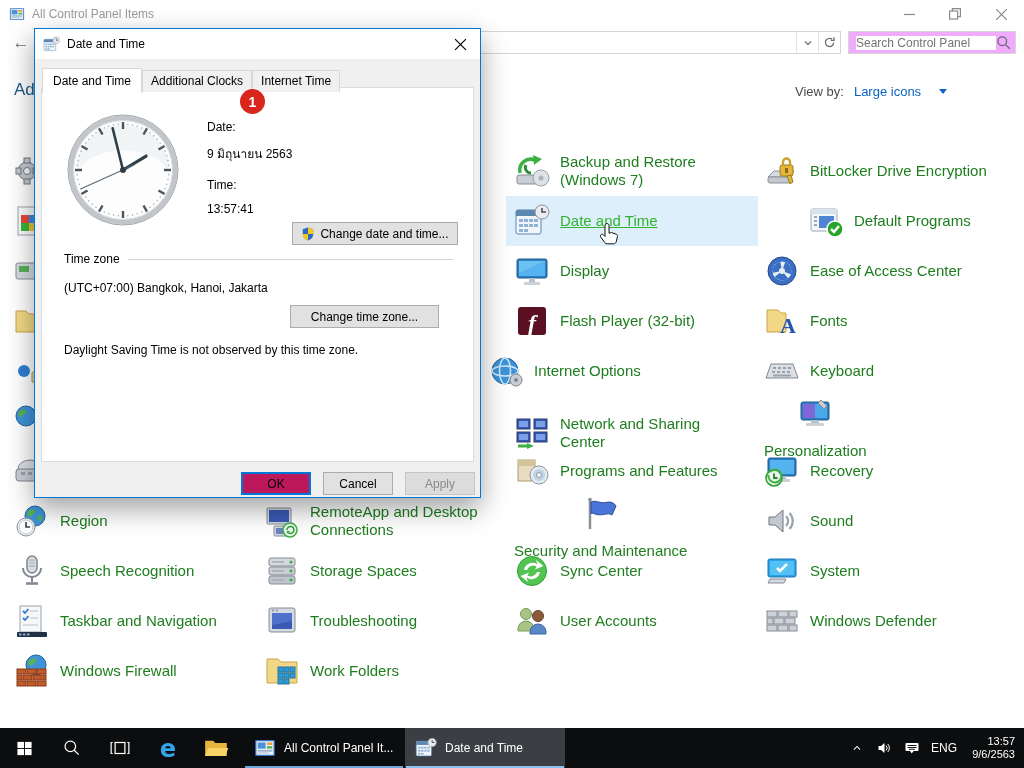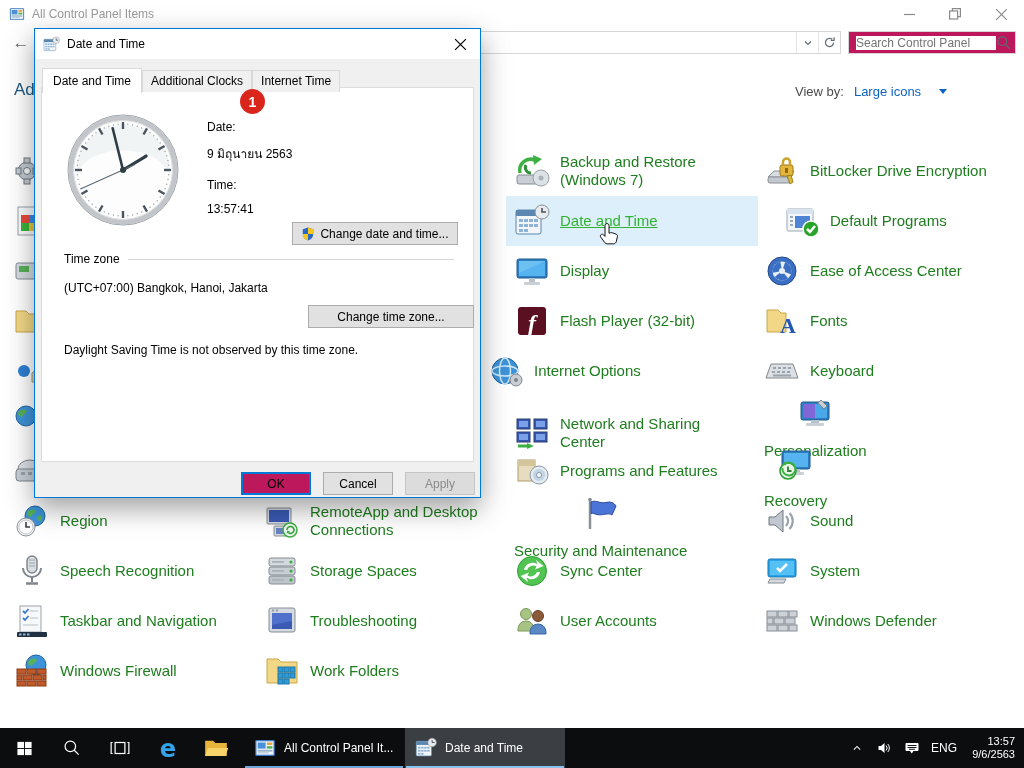--- a/index.html
+++ b/index.html
@@ -18,21 +18,21 @@
   .wbtn{width:46px;height:28px;display:flex;align-items:center;justify-content:center;color:#8a8a8a}
 
   #toolbar{position:absolute;left:0;top:28px;width:1024px;height:30px;background:#fff;z-index:2}
   #back-btn{position:absolute;left:8px;top:2px;width:26px;height:26px;display:flex;
     align-items:center;justify-content:center;color:#6a6f74;font-size:17px}
   #address-bar{position:absolute;left:140px;top:3px;width:701px;height:23px;background:#fff;
     border:1px solid #d6d6d6;display:flex;align-items:center}
   #address-bar .spacer{flex:1}
   .abtn{width:22px;height:21px;display:flex;align-items:center;justify-content:center;border-left:1px solid #e4e4e4}
   #search-box{position:absolute;left:848px;top:3px;width:168px;height:23px;border:1px solid #d6d6d6;
-    background:#be185d;display:flex;align-items:center;padding:0 4px 0 7px}
+    background:#f0abfc;display:flex;align-items:center;padding:0 4px 0 7px}
   #search-input{border:none;outline:none;flex:1;font-size:12px;color:#333;min-width:0;
     font-family:"Liberation Sans",sans-serif}
   #search-input::placeholder{color:#747474}
 
   #heading{position:absolute;left:14px;top:80px;font-size:17px;color:#1d5b85;z-index:1}
   #viewby{position:absolute;left:795px;top:84px;display:flex;align-items:center;gap:10px;z-index:2;font-size:13px}
   #viewby-label{color:#4a4a4a}
   #viewby-value{color:#0c64c0;display:flex;align-items:center;gap:18px;cursor:pointer}
   .caret-down{width:0;height:0;border-left:4px solid transparent;border-right:4px solid transparent;
     border-top:5px solid #0c64c0;display:inline-block}
@@ -66,21 +66,21 @@
   #date-label{left:165px;top:32px}
   #date-value{left:165px;top:56px}
   #time-label{left:165px;top:90px}
   #time-value{left:165px;top:114px}
   .btn{position:absolute;background:#e1e1e1;border:1px solid #acacac;font-size:12px;color:#000;
     display:flex;align-items:center;justify-content:center;cursor:pointer;font-family:"Liberation Sans",sans-serif}
   #btn-change-dt{left:250px;top:134px;width:166px;height:23px;gap:5px}
   #tz-group{position:absolute;left:22px;top:164px;width:390px;display:flex;align-items:center;gap:8px}
   #tz-group .line{flex:1;border-top:1px solid #d5d5d5;height:0}
   #tz-value{left:22px;top:193px}
-  #btn-change-tz{left:266px;top:217px;width:166px;height:23px}
+  #btn-change-tz{left:248px;top:217px;width:149px;height:23px}
   #dst-note{left:22px;top:255px}
   #btn-ok{left:206px;top:443px;width:70px;height:23px;background:#be185d;border:2px solid #0078d7}
   #btn-cancel{left:288px;top:443px;width:70px;height:23px}
   #btn-apply{left:370px;top:443px;width:70px;height:23px;background:#dcdcdc;border-color:#c5c5c5;color:#8a8a8a}
 
   #cursor-hand{position:absolute;left:598px;top:222px;width:21px;height:25px;z-index:20;pointer-events:none}
 
   
   #taskbar{position:absolute;left:0;top:728px;width:1024px;height:40px;background:#0c0d0f;z-index:30}
   .tslot{position:absolute;top:0;width:48px;height:40px;display:flex;align-items:center;justify-content:center}
@@ -209,21 +209,21 @@
             <rect x="20" y="21" width="4" height="3"></rect>
             <rect x="5" y="26" width="4" height="3"></rect>
             <rect x="10" y="26" width="4" height="3"></rect>
           </g>
           <circle cx="28" cy="9" r="7" fill="#e8ecf0" stroke="#8a9096"></circle>
           <path d="M28 5 v4 h4" fill="none" stroke="#4a5056" stroke-width="1.6"></path>
         </svg>
       </span>
       <span class="lbl">Date and Time</span>
     </div>
-    <div class="item" style="left: 784px; top: 196px;">
+    <div class="item" style="left: 808px; top: 196px;">
       <span class="ico" style="width:36px;height:36px">
         <svg viewBox="0 0 36 36">
           <rect x="3" y="6" width="26" height="22" rx="1.5" fill="#f4f7fa" stroke="#9aa6b2"></rect>
           <rect x="3" y="6" width="26" height="5" fill="#d7e4f0"></rect>
           <rect x="6" y="13" width="3" height="2" fill="#9aaabb"></rect>
           <rect x="6" y="17" width="3" height="2" fill="#9aaabb"></rect>
           <rect x="6" y="21" width="3" height="2" fill="#9aaabb"></rect>
           <rect x="11" y="13" width="15" height="12" fill="#4f84d4"></rect>
           <circle cx="27" cy="26" r="8" fill="#28a428" stroke="#fff" stroke-width="1.5"></circle>
           <path d="M23 26 l3 3 5 -6" fill="none" stroke="#fff" stroke-width="2.5"></path>
@@ -344,21 +344,21 @@
         <svg viewBox="0 0 36 36">
           <rect x="4" y="7" width="17" height="21" fill="#e8dcc0" stroke="#b09a6a"></rect>
           <rect x="4" y="7" width="17" height="6" fill="#d4c49c"></rect>
           <circle cx="25" cy="22" r="9" fill="#e4ecf2" stroke="#8a98a4"></circle>
           <circle cx="25" cy="22" r="6" fill="#c0d4e4"></circle>
           <circle cx="25" cy="22" r="2.5" fill="#f4f8fc" stroke="#8a98a4"></circle>
         </svg>
       </span>
       <span class="lbl">Programs and Features</span>
     </div>
-    <div class="item" style="left: 764px; top: 446px; flex-direction: column;">
+    <div class="item" style="left: 764px; top: 446px;">
       <span class="ico" style="width:36px;height:36px">
         <svg viewBox="0 0 36 36">
           <rect x="4" y="5" width="28" height="18" rx="2" fill="#2e7fc2" stroke="#1c5a8e"></rect>
           <rect x="6" y="7" width="24" height="14" fill="#55b4f0"></rect>
           <rect x="16" y="23" width="6" height="3" fill="#b9c2ca"></rect>
           <rect x="12" y="26" width="14" height="3" rx="1" fill="#c9d0d6"></rect>
           <circle cx="10" cy="25" r="8" fill="#e8f4e8" stroke="#2f9f35" stroke-width="1.6"></circle>
           <path d="M10 20.5 v4.5 h3.5" fill="none" stroke="#2f7f35" stroke-width="1.8"></path>
           <path d="M4.5 22 a6.5 6.5 0 1 0 3 -4.5" fill="none" stroke="#3cb043" stroke-width="2"></path>
           <path d="M6.5 15.5 l2 3.5 -4.5 .5 z" fill="#3cb043"></path>

